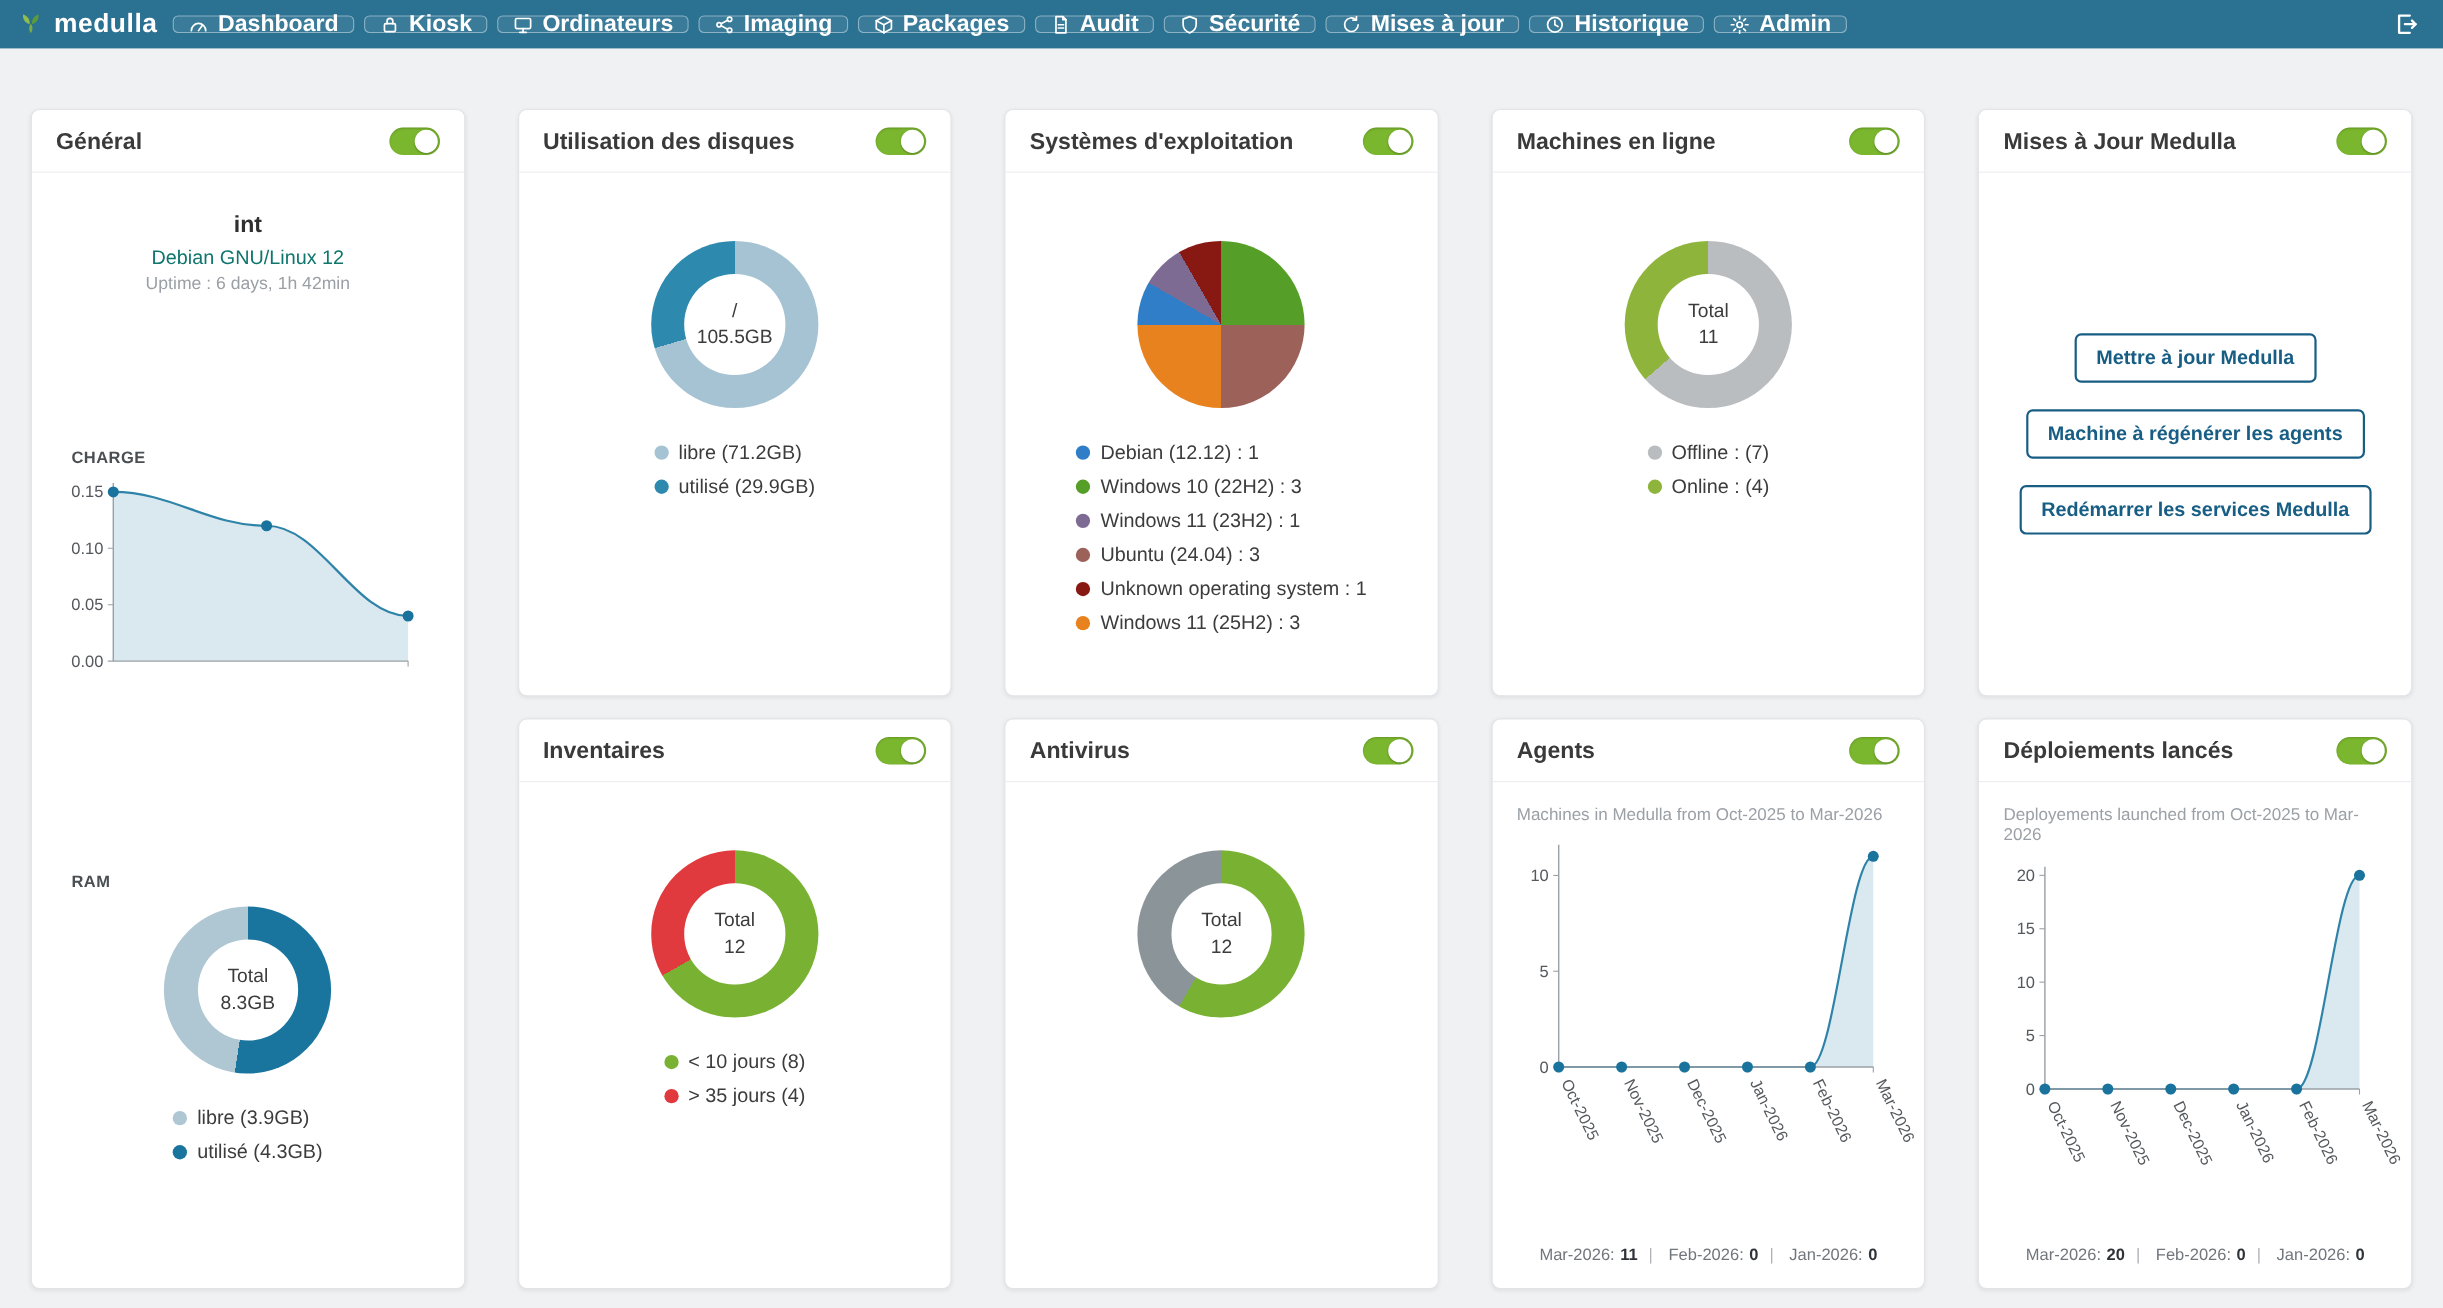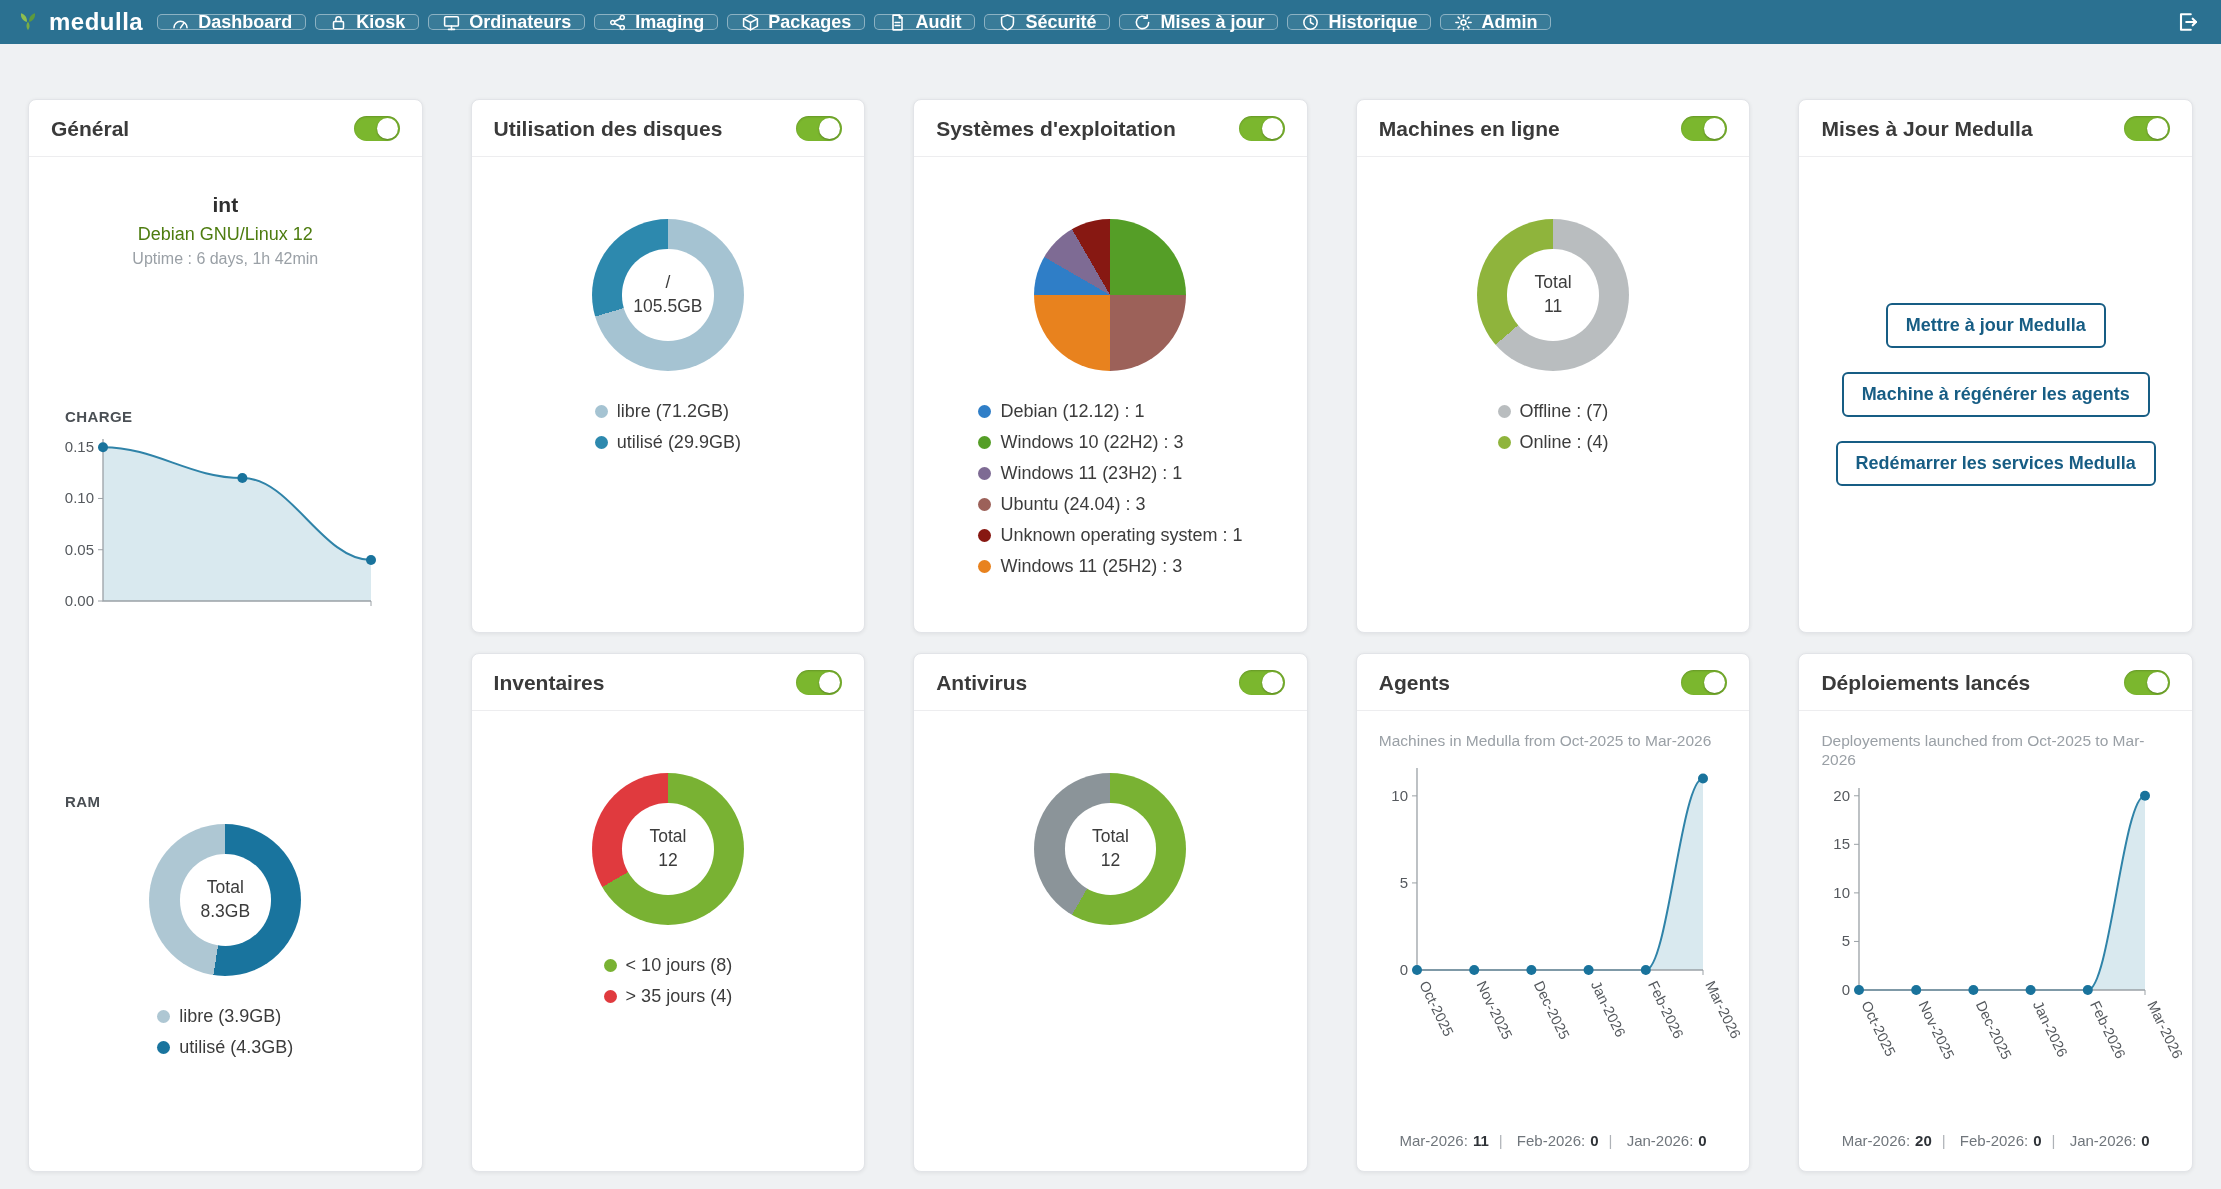--- a/index.html
+++ b/index.html
@@ -22,21 +22,21 @@
     display:flex;align-items:center;padding:0 22px 0 14px;
   }
   .logo{display:flex;align-items:flex-end;gap:7px;cursor:pointer;}
   .logo-text{color:#fff;font-size:24px;font-weight:700;letter-spacing:.5px;}
   .nav-items{display:flex;gap:9px;margin-left:14px;flex:1;align-items:center;}
   .nav-item{
     display:flex;align-items:center;gap:8px;height:16px;
     background:rgba(255,255,255,.07);
     border:1px solid rgba(255,255,255,.42);
     border-radius:5px;color:#fff;
-    font-family:inherit;font-size:18px;font-weight:700;
+    font-family:inherit;font-size:21px;font-weight:700;
     padding:0 13px;cursor:pointer;white-space:nowrap;
   }
   .nav-icon{display:flex;align-items:center;color:#fff;line-height:0;}
   .logout-btn{margin-left:auto;background:none;border:none;color:#fff;cursor:pointer;line-height:0;}
   
   .grid{
     padding:55px 28px 0;
     display:grid;
     grid-template-columns:repeat(5,1fr);
     grid-template-rows:534px 519px;
@@ -70,21 +70,21 @@
     position:absolute;inset:20%;background:#fff;border-radius:50%;
     display:flex;flex-direction:column;align-items:center;justify-content:center;
     font-size:17.5px;color:#3c3c3c;line-height:1.35;text-align:center;
   }
   .legend{display:flex;flex-direction:column;gap:10px;margin-top:30px;}
   .legend-item{display:flex;align-items:center;gap:9px;font-size:18px;color:#3c3c3c;cursor:pointer;}
   .dot{width:13px;height:13px;border-radius:50%;flex:none;}
   
   .host-block{text-align:center;margin-top:16px;}
   .hostname{font-size:21px;font-weight:700;color:#2f2f2f;}
-  .host-os{font-size:18px;margin-top:7px;color:#4d7c0f;}
+  .host-os{font-size:18px;margin-top:7px;color:#0f766e;}
   .host-uptime{font-size:16px;margin-top:5px;color:#9aa0a6;}
   .section-label{
     align-self:flex-start;margin-left:14px;
     font-size:15px;font-weight:700;color:#4a4f54;letter-spacing:.4px;
   }
   .charge-label{margin-top:140px;}
   .ram-label{margin-top:178px;}
   .charge-chart{align-self:flex-start;margin-top:8px;line-height:0;}
   .ram-donut{margin-top:14px;}
   .ram-legend{margin-top:30px;}

